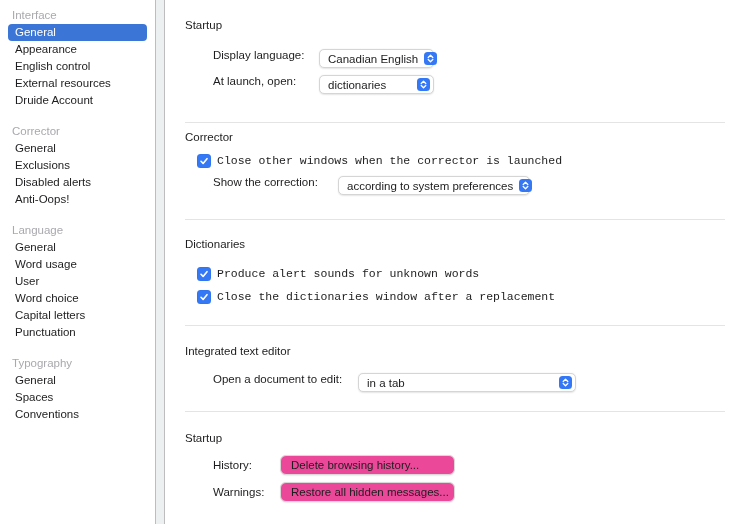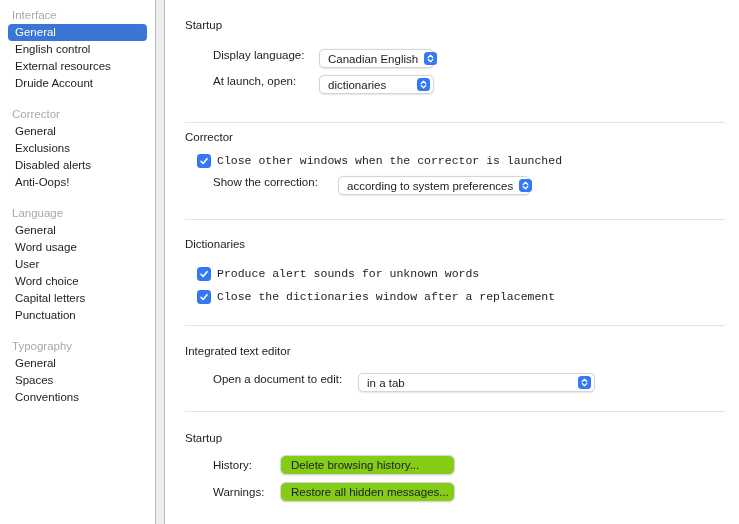--- a/index.html
+++ b/index.html
@@ -44,36 +44,36 @@
   .lw125 { width:125px; flex:none; }
   .lw145 { width:145px; flex:none; }
   .lw67  { width:67px;  flex:none; }
 
   .popup {
     height:19px; background:#ffffff; border:1px solid #d5d5d5; border-radius:5px;
     display:flex; align-items:center; justify-content:space-between;
     padding:0 3px 0 8px; box-shadow:0 0.5px 1.5px rgba(0,0,0,0.10);
     cursor:default;
   }
-  .w115 { width:115px; } .w192 { width:192px; } .w199 { width:237px;gap:36px; }
+  .w115 { width:115px; } .w192 { width:192px; } .w199 { width:218px;gap:36px; }
   .popup .val { white-space:nowrap; margin-right:6px; }
   .stepper {
     width:13px; height:13px; border-radius:3.5px; background:#3478f6;
     display:flex; align-items:center; justify-content:center; flex:none;
   }
 
   .checkrow { display:flex; align-items:flex-start; margin-left:32px; gap:6px; height:16px;font-family:Liberation Mono, monospace; }
   .checkbox {
     width:14px; height:14px; border-radius:3.5px; background:#3478f6;
     display:flex; align-items:center; justify-content:center; flex:none;
     box-shadow:inset 0 0 0 0.5px rgba(0,0,0,0.05);
   }
 
   .push-btn {
-    height:20px; width:175px; background:#84cc16; border:1px solid #d9d9d9;
+    height:20px; width:175px; background:#ec4899; border:1px solid #d9d9d9;
     border-radius:6px; text-align:left; padding:0 10px; font-family:inherit;
     font-size:11.5px; color:#1d1d1f; box-shadow:0 0.5px 1.5px rgba(0,0,0,0.08);
     white-space:nowrap; overflow:hidden;
   }
   .btn-row { display:flex; align-items:center; margin-left:48px; height:20px; }
 
   .sep { height:1px; background:#e4e4e4; margin-left:20px; margin-right:14px; }
 
   
   .m-rows1   { margin-top:17px; }
@@ -93,20 +93,21 @@
   .m-adv1    { margin-top:10px; }
 </style>
 </head>
 <body>
 
 <div class="app">
 
   <nav class="sidebar">
     <div class="side-header first">Interface</div>
     <div class="side-item selected">General</div>
+    <div class="side-item">Appearance</div>
     <div class="side-item">English control</div>
     <div class="side-item">External resources</div>
     <div class="side-item">Druide Account</div>
 
     <div class="side-header">Corrector</div>
     <div class="side-item">General</div>
     <div class="side-item">Exclusions</div>
     <div class="side-item">Disabled alerts</div>
     <div class="side-item">Anti-Oops!</div>
 

